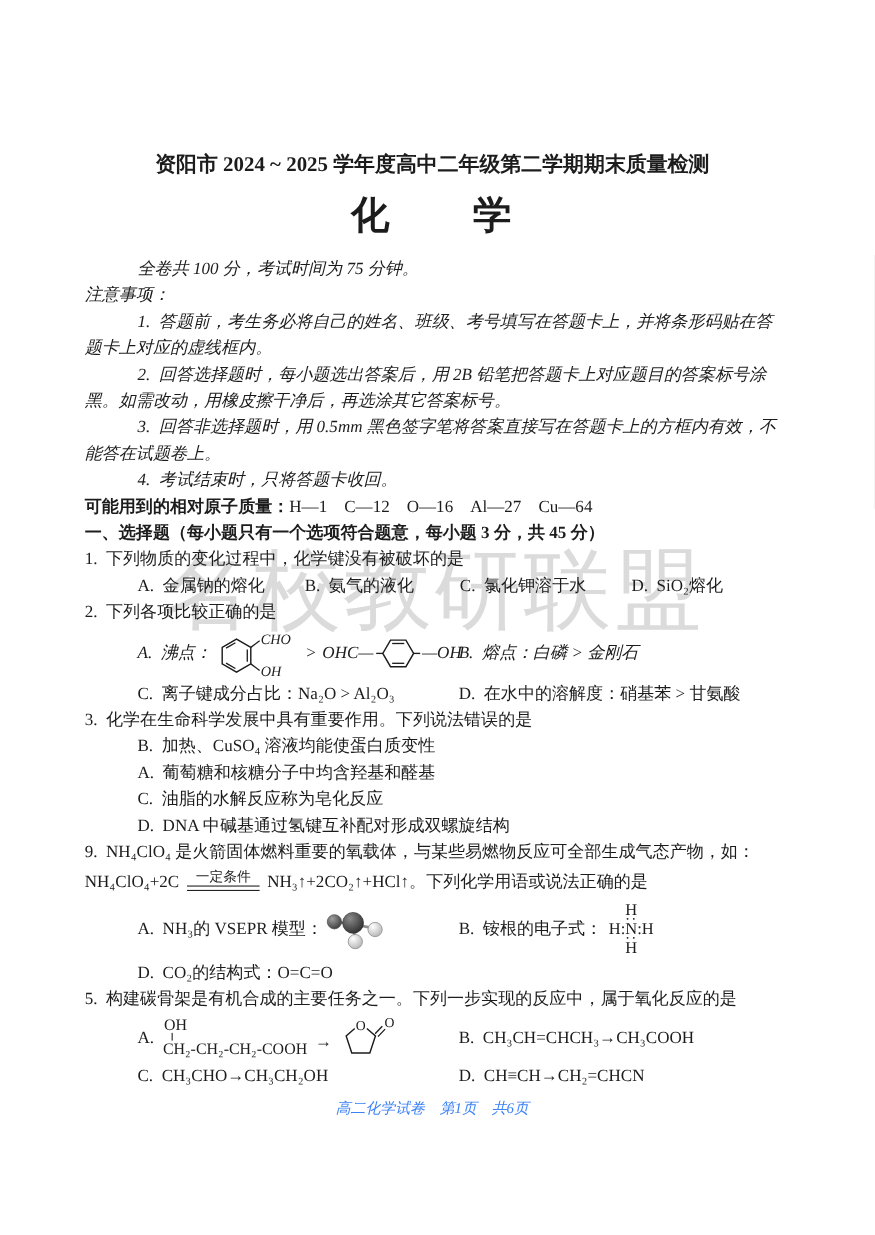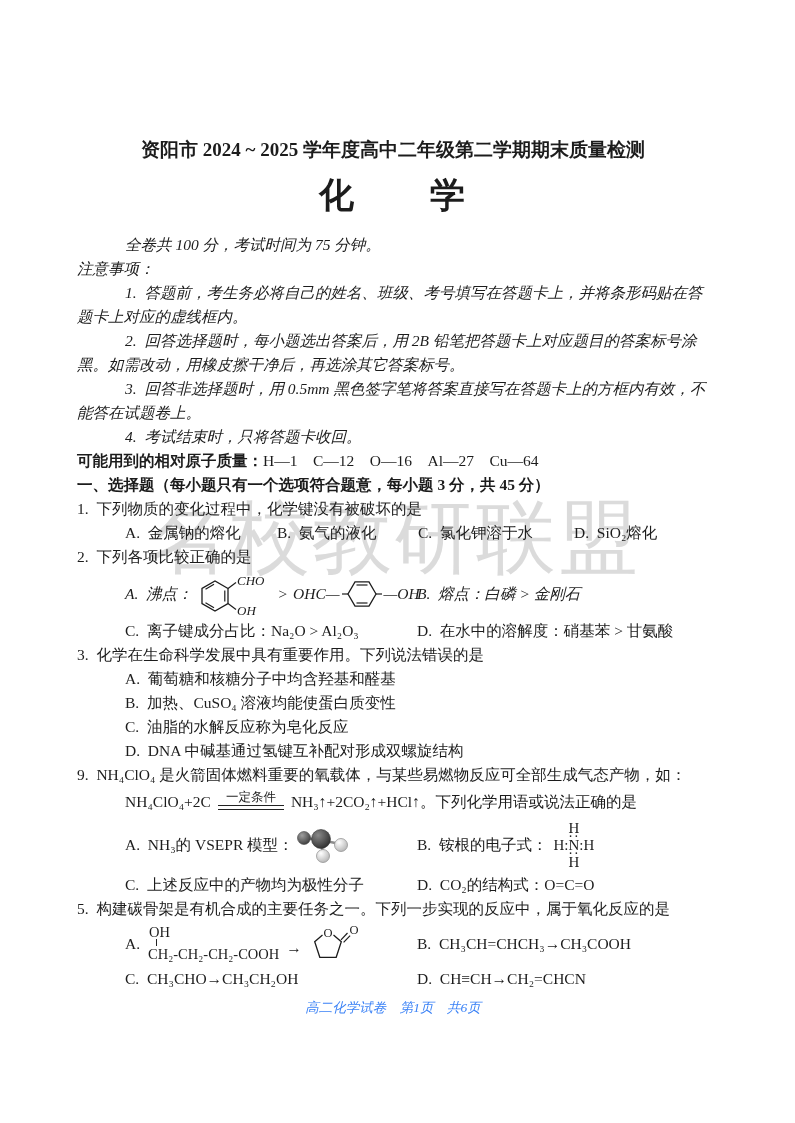--- a/index.html
+++ b/index.html
@@ -33,21 +33,21 @@
   .opts{margin-left:48px;display:flex;align-items:center;}
   .cols4 .w1{flex:none;width:152px;}
   .cols4 .w2{flex:none;width:141px;}
   .cols4 .w3{flex:none;width:156px;}
   .row2 .lcol{flex:none;width:292px;display:flex;align-items:center;}
   .h50{height:50px;font-style:italic;}
   .h56{height:56px;}
   .h46{height:46px;}
   .q3opt{margin-left:48px;}
   
-  .eqline{margin-left:48px;display:flex;align-items:center;height:30px;}
+  .eqline{display:flex;align-items:center;height:30px;}
   .cond{display:inline-flex;flex-direction:column;align-items:center;margin:0 7px;transform:translateY(-2px);}
   .cond-text{font-size:12.5px;line-height:15px;}
   .cond-line{width:100%;min-width:66px;height:5px;border-top:1.6px solid #222;border-bottom:1.6px solid #222;box-sizing:border-box;}
   
   .edot{display:inline-flex;flex-direction:column;align-items:center;line-height:12px;font-size:15px;margin-left:6px;}
   .edot .dots{line-height:5px;font-size:14px;letter-spacing:1px;}
   
   .struct{display:inline-block;vertical-align:middle;}
   svg{overflow:visible;}
   svg text{font-family:"Liberation Serif","DejaVu Serif",serif;fill:#1c1c1c;}
@@ -116,22 +116,22 @@
         <span class="nowrap">—OH</span>
       </span>
       <span>B. 熔点：白磷 &gt; 金刚石</span>
     </div>
     <div class="opts row2">
       <span class="lcol">C. 离子键成分占比：Na₂O &gt; Al₂O₃</span>
       <span>D. 在水中的溶解度：硝基苯 &gt; 甘氨酸</span>
     </div>
 
     <p class="stem">3. 化学在生命科学发展中具有重要作用。下列说法错误的是</p>
+    <p class="q3opt">B. 加热、CuSO₄ 溶液均能使蛋白质变性</p>
     <p class="q3opt">A. 葡萄糖和核糖分子中均含羟基和醛基</p>
-    <p class="q3opt">B. 加热、CuSO₄ 溶液均能使蛋白质变性</p>
     <p class="q3opt">C. 油脂的水解反应称为皂化反应</p>
     <p class="q3opt">D. DNA 中碱基通过氢键互补配对形成双螺旋结构</p>
 
     <p class="stem">9. NH₄ClO₄ 是火箭固体燃料重要的氧载体，与某些易燃物反应可全部生成气态产物，如：</p>
     <div class="eqline">
       <span>NH₄ClO₄+2C</span>
       <span class="cond">
         <span class="cond-text">一定条件</span>
         <span class="cond-line"></span>
       </span>
@@ -169,21 +169,20 @@
         <span class="edot">
           <span>H</span>
           <span class="dots">··</span>
           <span>H:N:H</span>
           <span class="dots">··</span>
           <span>H</span>
         </span>
       </span>
     </div>
     <div class="opts row2">
-      <span class="lcol">C. 上述反应中的产物均为极性分子</span>
       <span>D. CO₂的结构式：O=C=O</span>
     </div>
 
     <p class="stem">5. 构建碳骨架是有机合成的主要任务之一。下列一步实现的反应中，属于氧化反应的是</p>
     <div class="opts row2 h46">
       <span class="lcol">
         <span>A.</span>
         <span class="s5a">
           <span class="s5a-oh">OH</span>
           <span class="s5a-bond"></span>

